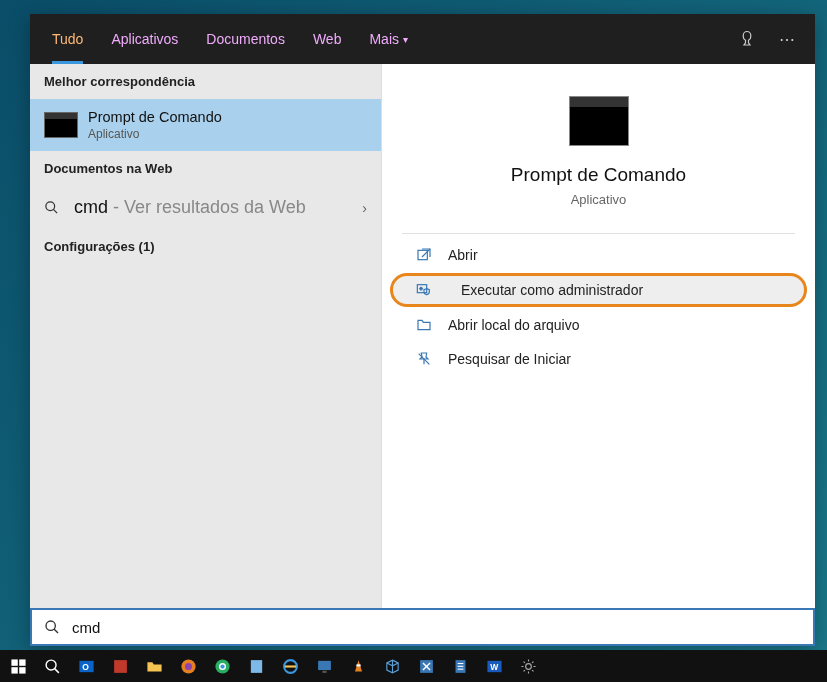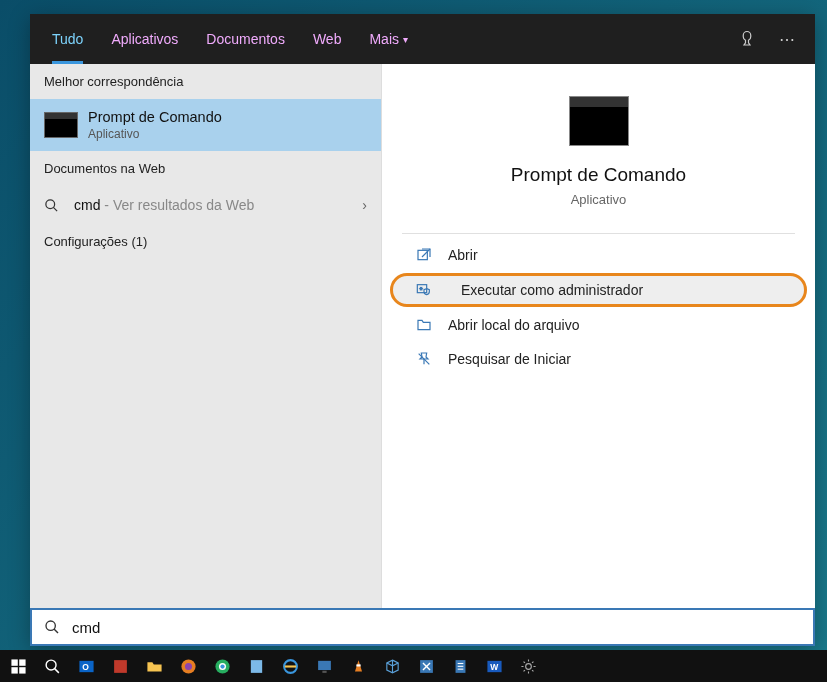--- a/index.html
+++ b/index.html
@@ -2,43 +2,43 @@
 <html><head>
 <meta charset="utf-8">
 <style>
 * { margin: 0; padding: 0; box-sizing: border-box; font-family: "Segoe UI", Arial, sans-serif; }
 body { width: 827px; height: 682px; background: linear-gradient(135deg, #0a4d68, #1a7a8c); overflow: hidden; position: relative; }
 
 .search-panel { position: absolute; top: 14px; left: 30px; width: 785px; height: 632px; background: #fff; display: flex; flex-direction: column; box-shadow: 0 4px 20px rgba(0,0,0,0.3); }
 
 .tabs-header { background: #1f1f1f; height: 50px; display: flex; align-items: center; padding: 0 8px; }
 .tab { color: #f0abfc; padding: 0 14px; height: 50px; display: flex; align-items: center; font-size: 14px; cursor: pointer; position: relative; }
-.tab.active { color: #7dd3fc; justify-content: flex-end; }
+.tab.active { color: #fdba74; justify-content: flex-end; }
 .tab.active::after { content: ""; position: absolute; bottom: 0; left: 14px; right: 14px; height: 3px; background: #3a96dd; }
 .tab .chev { margin-left: 4px; font-size: 10px; }
 .header-spacer { flex: 1; }
 .header-icon { color: #ccc; width: 40px; height: 50px; display: flex; align-items: center; justify-content: center; cursor: pointer; }
 
 .body-split { flex: 1; display: flex; min-height: 0; }
 .left-col { width: 352px; background: #e8e8e8; display: flex; flex-direction: column; border-right: 1px solid #ddd; }
 .right-col { flex: 1; background: #fff; display: flex; flex-direction: column; }
 
-.section-header { font-size: 13px; font-weight: 400; color: #222; padding: 10px 14px; }
+.section-header { font-size: 13px; font-weight: 700; color: #222; padding: 10px 14px; }
 
 .result-item { display: flex; align-items: center; padding: 10px 14px; cursor: pointer; }
 .result-item.selected { background: #a9d1ed; }
 .result-icon { width: 34px; height: 28px; margin-right: 10px; display: flex; align-items: center; justify-content: center; }
 .result-text { flex: 1; }
 .result-title { font-size: 14.5px; color: #111; }
 .result-sub { font-size: 12px; color: #555; margin-top: 2px; }
 .result-chev { color: #666; font-size: 14px; }
 
 .web-row { display: flex; align-items: center; padding: 11px 14px; cursor: pointer; }
 .web-icon { width: 22px; text-align: center; margin-right: 8px; color: #333; }
-.web-text { flex: 1; font-size: 14px; }
+.web-text { flex: 1; font-size: 18px; }
 .web-text .q { color: #111; }
 .web-text .hint { color: #888; }
 
 .preview-top { display: flex; flex-direction: column; align-items: center; padding: 32px 20px 18px; }
 .preview-icon { width: 60px; height: 50px; background: #000; border: 1px solid #888; position: relative; margin-bottom: 18px; }
 .preview-icon::before { content: ""; position: absolute; top: 0; left: 0; right: 0; height: 10px; background: #333; }
 .preview-title { font-size: 19px; color: #111; margin-bottom: 6px; }
 .preview-sub { font-size: 13px; color: #666; }
 
 .divider { height: 1px; background: #e0e0e0; margin: 8px 20px 4px; }

